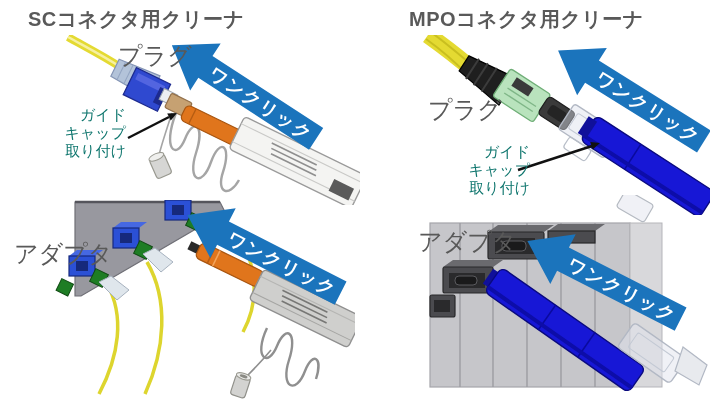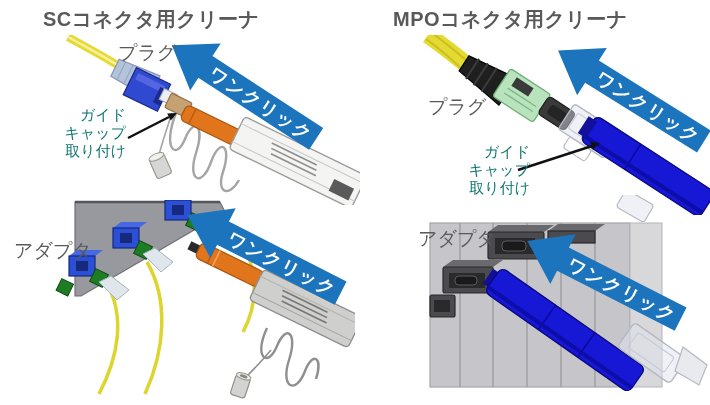--- a/index.html
+++ b/index.html
@@ -1,20 +1,20 @@
 <!DOCTYPE html>
 <html><head>
 <meta charset="utf-8">
 <style>
   html,body{margin:0;padding:0;background:#fff;}
   #page{position:relative;width:710px;height:405px;background:#ffffff;overflow:hidden;
         font-family:"Liberation Sans","DejaVu Sans",sans-serif;}
   .abs{position:absolute;}
-  .title{font-size:20px;font-weight:bold;color:#595959;letter-spacing:0.5px;white-space:nowrap;margin-left:15px;}
-  .lbl{font-size:19px;color:#595959;white-space:nowrap;}
+  .title{font-size:20px;font-weight:bold;color:#595959;letter-spacing:0.5px;white-space:nowrap;}
+  .lbl{font-size:24px;color:#595959;white-space:nowrap;}
   .gcap{font-size:15px;color:#0f766e;line-height:18px;text-align:right;}
   .arrow-wrap{position:absolute;width:172px;height:60px;}
   .arrow-wrap svg{overflow:visible;display:block;}
   .arrow-text{font-size:18px;font-weight:bold;letter-spacing:1.5px;}
   svg{display:block;}
 </style>
 </head>
 <body>
 
 <div id="page">
@@ -246,21 +246,21 @@
   </div>
 
   <svg class="abs" style="left:0;top:0;pointer-events:none;" width="710" height="405" viewBox="0 0 710 405">
     <line x1="128" y1="138" x2="169" y2="117" stroke="#111111" stroke-width="2.4"></line>
     <polygon points="177,113 170.8,120.6 167.2,113.4" fill="#111111"></polygon>
     <line x1="518" y1="170" x2="592" y2="146" stroke="#111111" stroke-width="2.4"></line>
     <polygon points="600,143 592.7,149.6 590.2,142" fill="#111111"></polygon>
   </svg>
 
   <div class="abs title" style="left:28px;top:6px;">SCコネクタ用クリーナ</div>
-  <div class="abs title" style="left:378px;top:6px;">MPOコネクタ用クリーナ</div>
+  <div class="abs title" style="left:409px;top:6px;">MPOコネクタ用クリーナ</div>
 
   <div class="abs lbl" style="left:118px;top:40px;">プラグ</div>
   <div class="abs lbl" style="left:428px;top:94px;">プラグ</div>
 
   <div class="abs gcap" style="left:58px;top:106px;width:68px;">
     <div>ガイド</div>
     <div>キャップ</div>
     <div>取り付け</div>
   </div>
   <div class="abs gcap" style="left:448px;top:143px;width:82px;">

